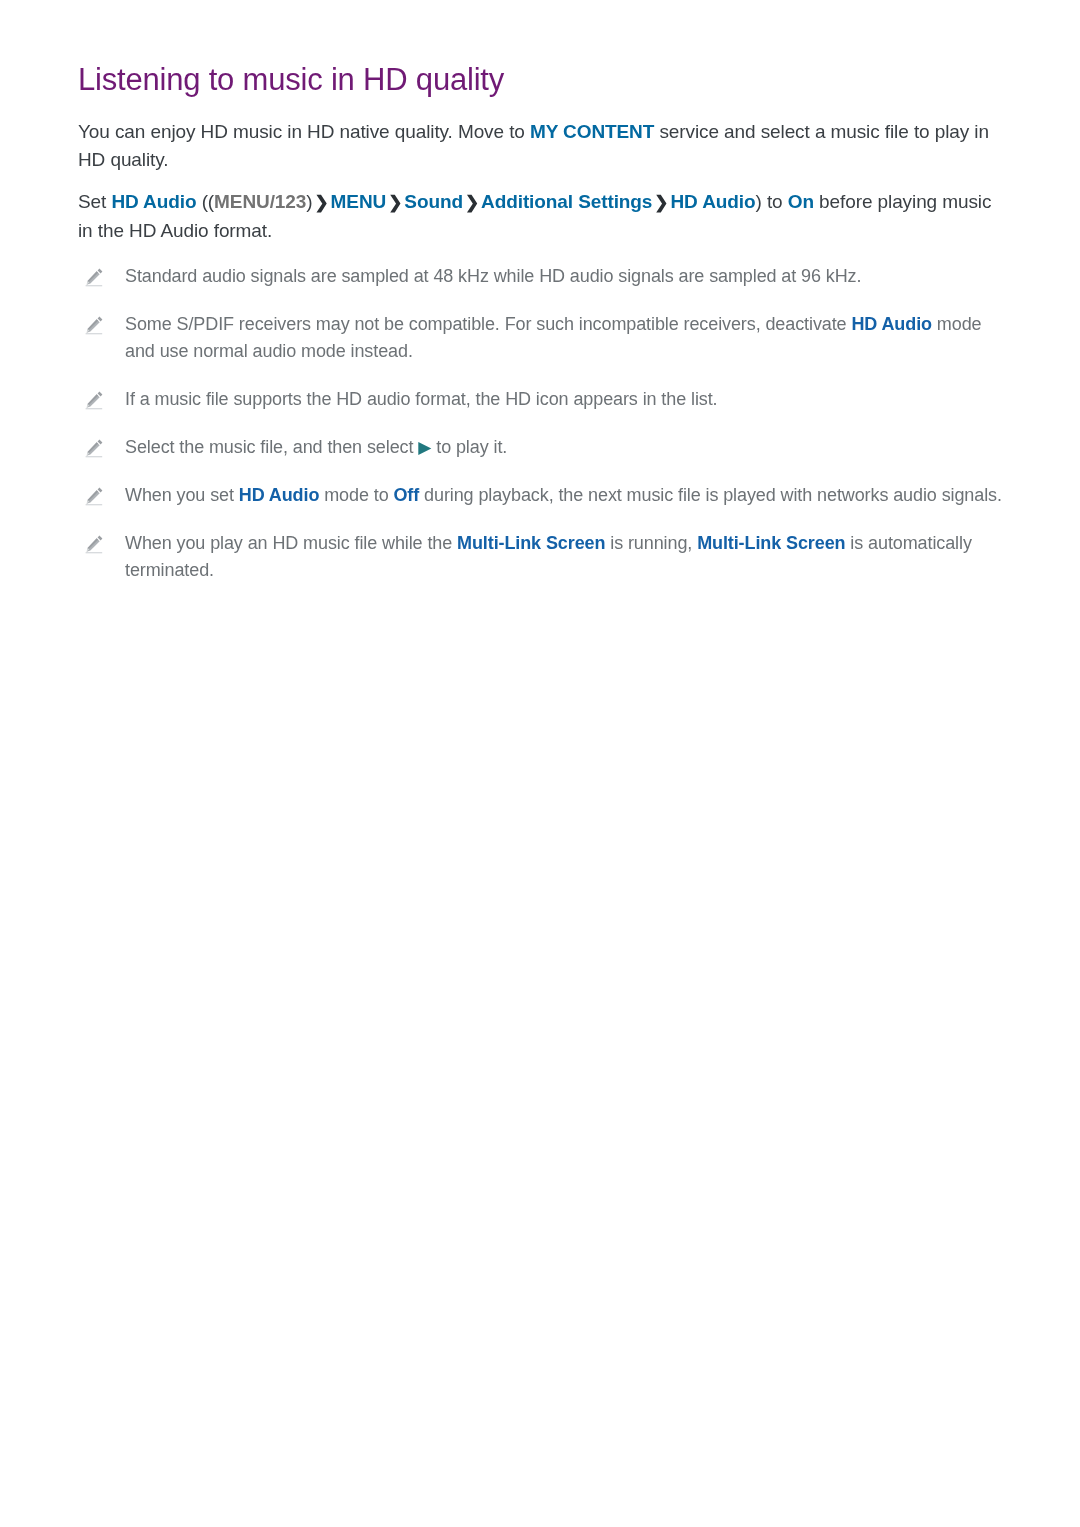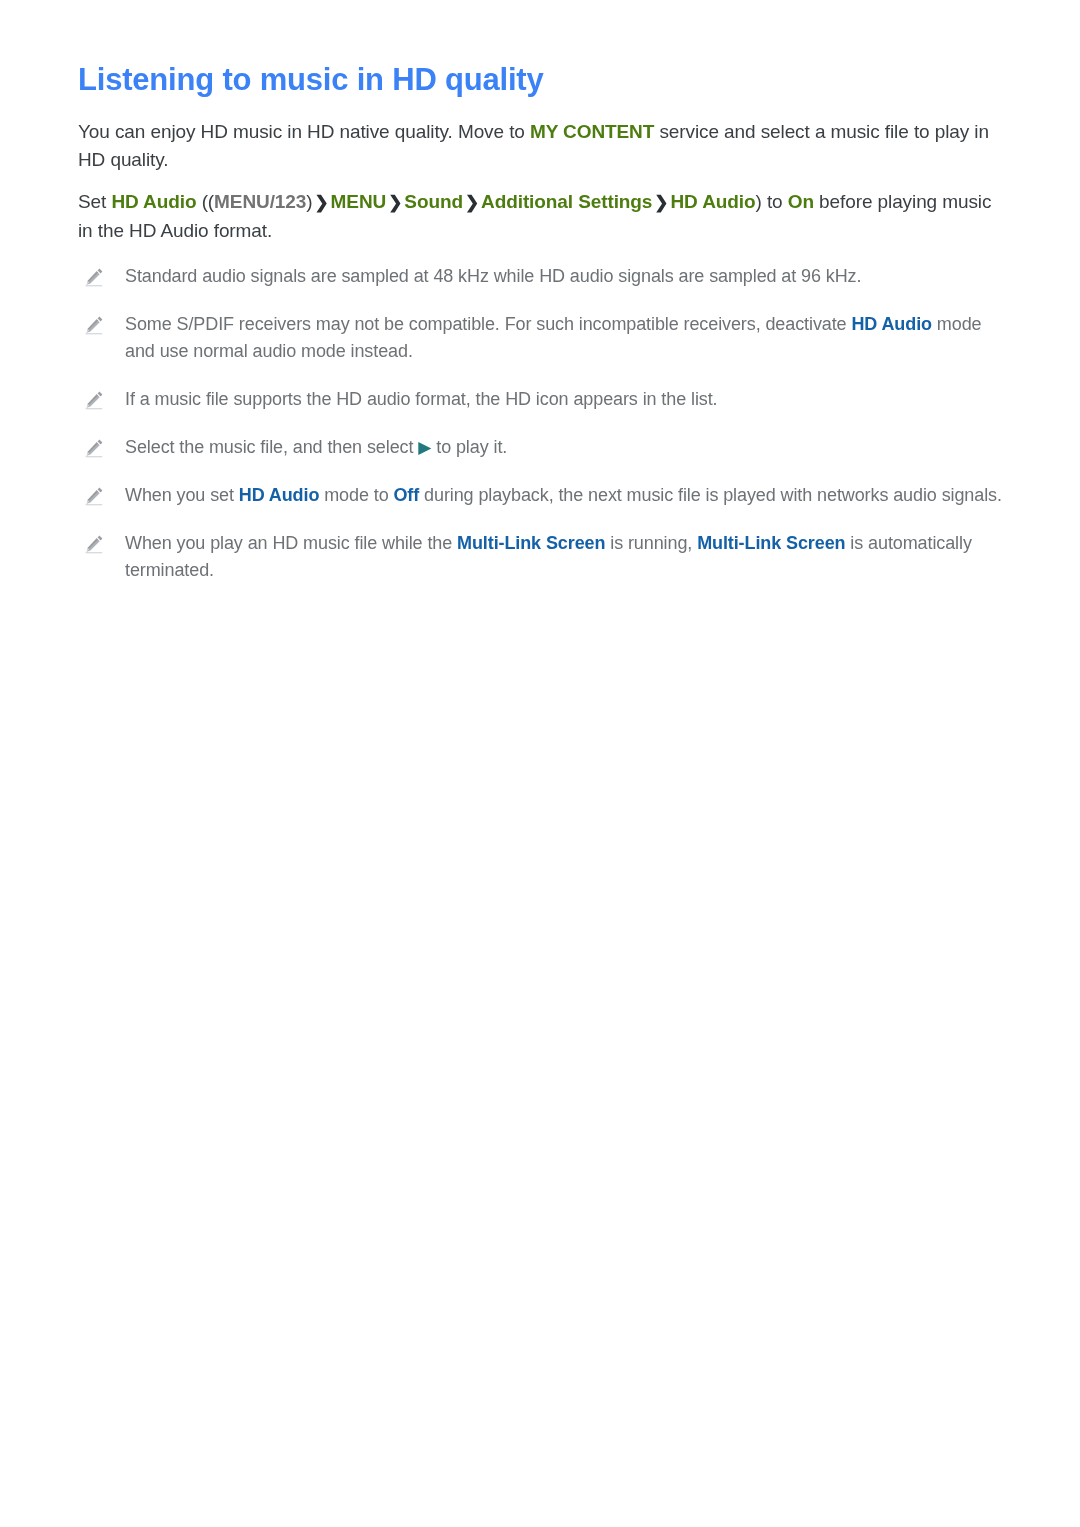--- a/index.html
+++ b/index.html
@@ -19,22 +19,22 @@
     width: 1080px;
     height: 1527px;
     box-sizing: border-box;
     padding: 62px 78px 0 78px;
     background: #ffffff;
   }
 
   
   .page-title {
     font-size: 31px;
-    font-weight: bold;
-    color: #3b82f6;
+    font-weight: normal;
+    color: #701a75;
     letter-spacing: -0.2px;
     line-height: 1.15;
     margin: 0 0 20px 0;
     padding: 0;
   }
 
   
   .para {
     font-size: 19px;
     line-height: 28px;
@@ -42,21 +42,21 @@
     margin: 0 0 14px 0;
     max-width: 928px;
     letter-spacing: -0.1px;
   }
   .para.menu-line {
     margin-bottom: 18px;
   }
 
   
   .blue {
-    color: #4d7c0f;
+    color: #0369a1;
     font-weight: bold;
   }
   .teal {
     color: #737373;
     font-weight: bold;
   }
   .chev {
     color: #2a2f34;
     font-weight: bold;
     font-size: 17px;

